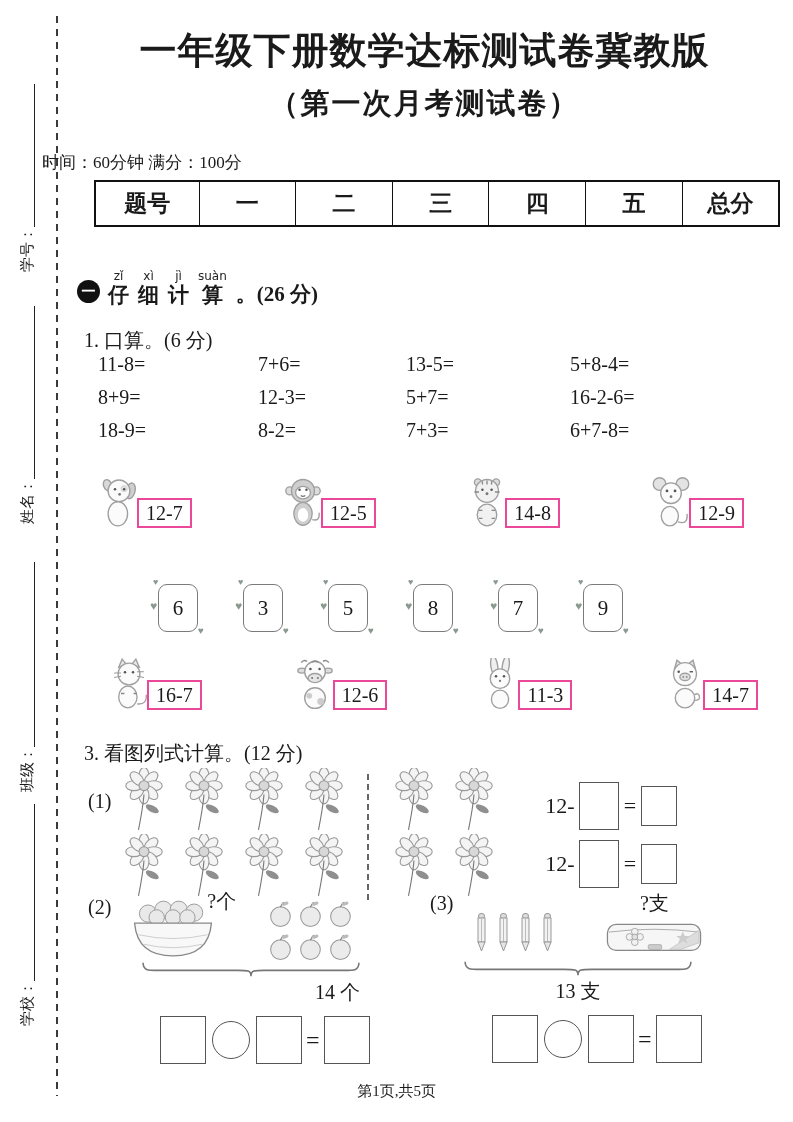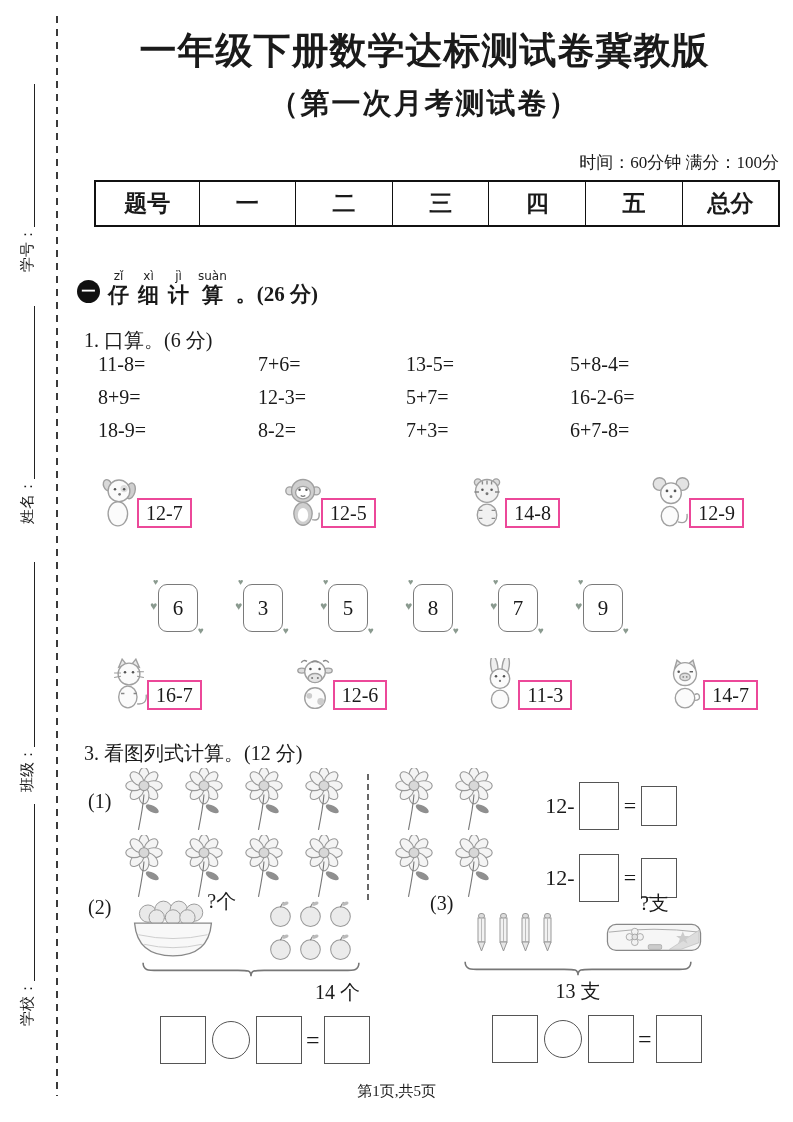--- a/index.html
+++ b/index.html
@@ -9,21 +9,21 @@
   .bindline{position:absolute;left:56px;top:16px;width:2px;height:1080px;
     background:repeating-linear-gradient(to bottom,#3a3a3a 0 7px,transparent 7px 13px);}
   .mfield{position:absolute;left:18px;height:20px;transform-origin:0 0;transform:rotate(-90deg);
     display:flex;align-items:baseline;font-size:15px;white-space:nowrap;}
   .mfield .mline{flex:1;border-bottom:1.5px solid #222;align-self:stretch;margin-bottom:3px;}
   
   .title{position:absolute;top:26px;left:60px;right:4px;text-align:center;
     font-size:37px;font-weight:700;letter-spacing:1px;}
   .subtitle{position:absolute;top:84px;left:60px;right:4px;text-align:center;
     font-size:29px;font-weight:700;letter-spacing:2px;}
-  .info{position:absolute;top:151px;left:42px;right:14px;text-align:right;font-size:17px;}
+  .info{position:absolute;top:151px;left:42px;right:14px;text-align:left;font-size:17px;}
   
   table.score{position:absolute;top:180px;left:94px;width:686px;border-collapse:collapse;
     table-layout:fixed;}
   table.score td{border:1.5px solid #111;text-align:center;font-size:23px;font-weight:700;
     height:43px;padding:0;}
   table.score{border:2.5px solid #111;}
   
   .sechead{position:absolute;top:270px;left:77px;display:flex;align-items:flex-end;}
   .badge{width:23px;height:23px;border-radius:50%;background:#111;color:#fff;display:flex;
     align-items:center;justify-content:center;font-size:14px;font-weight:700;margin:0 8px 4px 0;}
@@ -50,21 +50,21 @@
   .ncard .h2{left:-9px;top:15px;font-size:12px;}
   .ncard .h3{right:-7px;bottom:-5px;font-size:10px;}
   
   .p1{position:absolute;top:768px;left:88px;display:flex;}
   .plabel{font-size:20px;white-space:nowrap;}
   .p1 .plabel{margin-top:22px;}
   .fgrid{display:grid;grid-template-columns:repeat(4,60px);margin-left:8px;}
   .fgrid.right{grid-template-columns:repeat(2,60px);}
   .fgrid svg{width:50px;height:64px;}
   .vdash{width:0;border-left:2px dashed #666;height:126px;margin:6px 12px 0 8px;}
-  .eqcol{display:flex;flex-direction:column;gap:24px;margin:14px 0 0 36px;}
+  .eqcol{display:flex;flex-direction:column;gap:10px;margin:14px 0 0 36px;}
   .eqline{display:flex;align-items:center;font-size:22px;}
   .abox{border:1.5px solid #555;background:#fff;}
   .b1{width:38px;height:46px;margin-left:4px;}
   .b2{width:34px;height:38px;}
   .eqline .eq{margin:0 5px;}
   
   .p2{position:absolute;top:890px;left:88px;width:345px;}
   .p3{position:absolute;top:890px;left:430px;width:360px;}
   .phead{display:flex;align-items:flex-start;}
   .p2 .plabel{margin-top:6px;}

